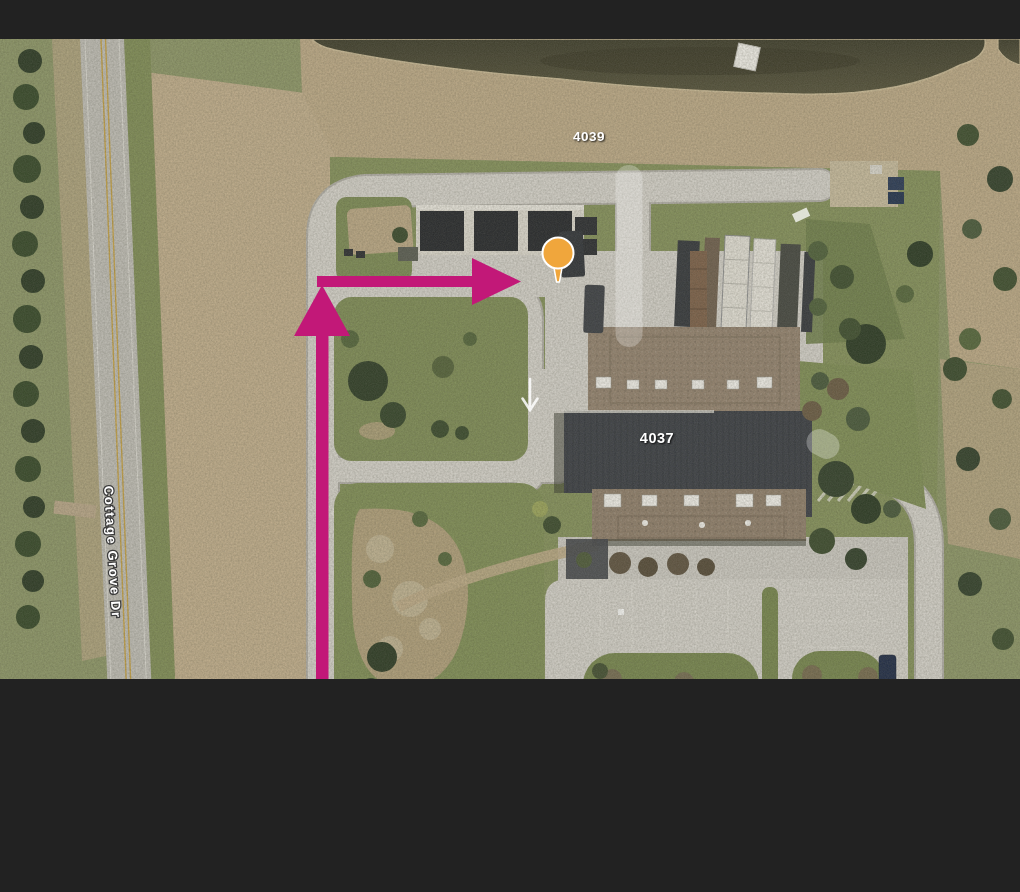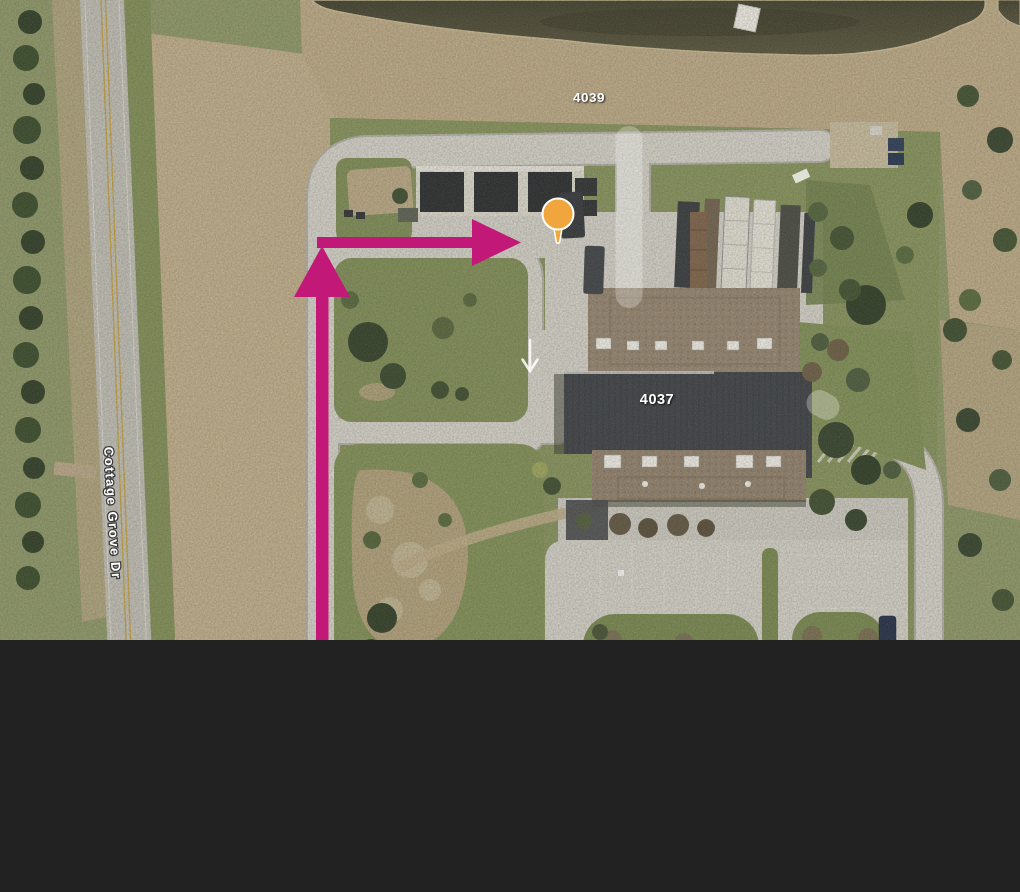--- a/index.html
+++ b/index.html
@@ -1,17 +1,17 @@
 <!DOCTYPE html>
 <html><head>
 <meta charset="utf-8">
 <style>
   html,body{margin:0;padding:0;background:#222;}
   .stage{position:relative;width:1020px;height:640px;overflow:hidden;
-         font-family:"Liberation Sans",sans-serif;background:#8c9566;}
+         font-family:"Liberation Sans",sans-serif;background:#8c9566;margin-top:39px;}
   .stage svg{position:absolute;left:0;top:0;}
   .bldg-label{fill:#ffffff;font-family:"Liberation Sans",sans-serif;font-weight:bold;
               text-shadow:1px 1px 2px rgba(0,0,0,.85);letter-spacing:.5px;}
   .road-label{fill:#ffffff;font-family:"Liberation Sans",sans-serif;font-weight:bold;
               font-size:13px;letter-spacing:1.6px;stroke:#3c3c3c;stroke-width:2.6px;
               paint-order:stroke;}
 </style>
 </head>
 <body>
 

